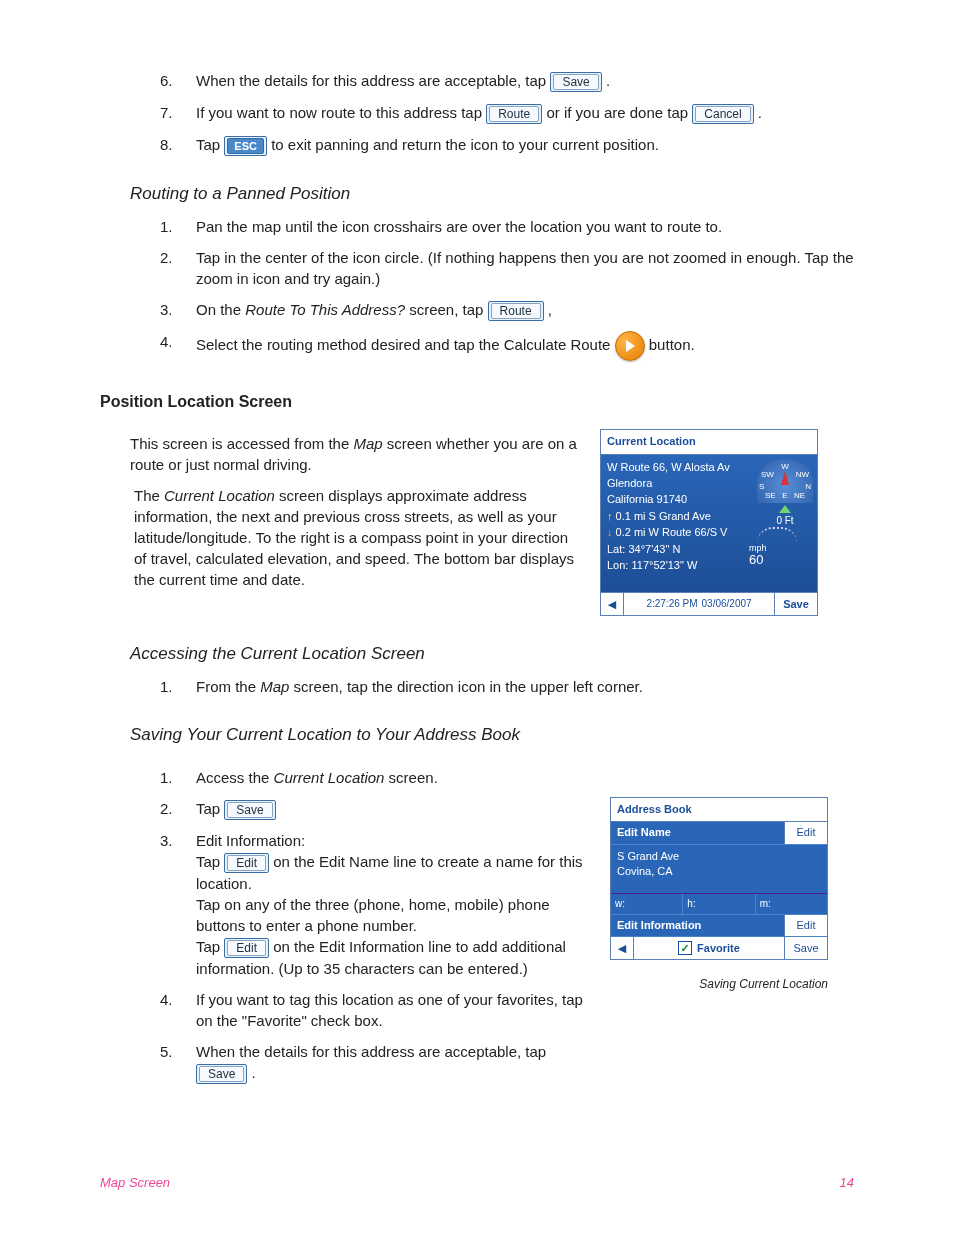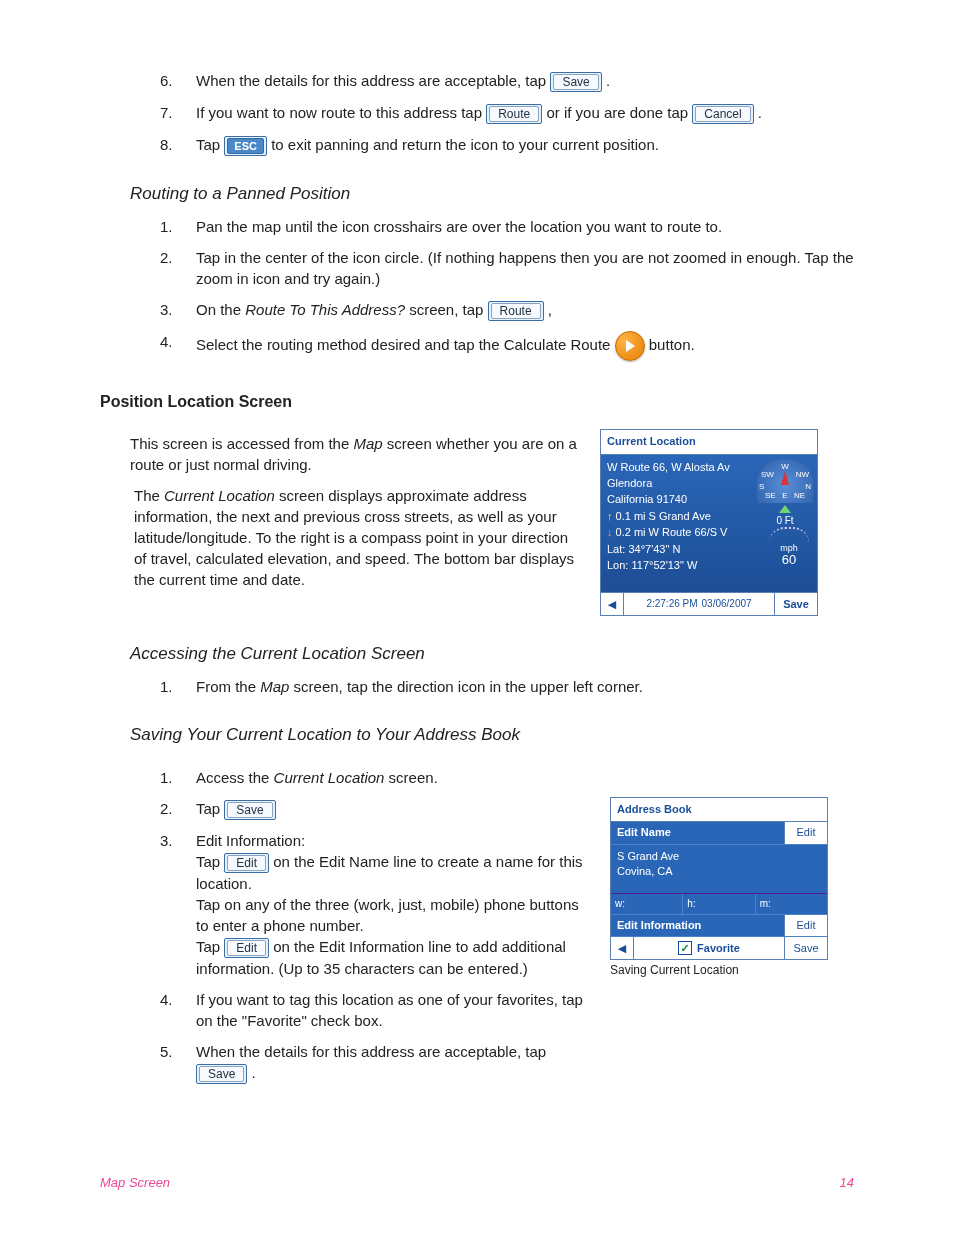--- a/index.html
+++ b/index.html
@@ -152,23 +152,23 @@
   }
   .shot-cl .elev .tri {
     width: 0; height: 0;
     border-left: 6px solid transparent;
     border-right: 6px solid transparent;
     border-bottom: 8px solid #6fd66f;
     margin: 0 auto 1px auto;
   }
   .shot-cl .speed {
     position: absolute;
-    right: 0; top: 72px;
+    right: 12px; top: 72px;
     width: 56px;
-    text-align: center;
+    text-align: left;
     font-size: 9px;
     line-height: 1;
   }
   .shot-cl .speed .gauge {
     width: 40px; height: 14px;
     margin: 0 auto 1px auto;
     border-top: 2px dotted #cce;
     border-radius: 20px 20px 0 0;
   }
   .shot-cl .bottombar {
@@ -294,23 +294,24 @@
   }
   .shot-ab .bottombar .save {
     width: 42px;
     display: flex;
     align-items: center;
     justify-content: center;
     color: #1a4d99;
     border-left: 1px solid #5a7fb5;
   }
   .caption {
-    text-align: left;
+    text-align: right;
+    font-style: italic;
     font-size: 12px;
-    margin-top: 2px;
+    margin-top: 16px;
   }
   em.ui { font-style: italic; }
 </style>
 </head>
 <body>
 
 <ol class="num">
   <li>
     <span class="n">6.</span>
     <span class="t">
@@ -471,21 +472,21 @@
         <span class="n">3.</span>
         <span class="t">
           <div>Edit Information:</div>
           <div>
             <span>Tap </span>
             <span class="btn-inline">
                 <span class="inner">Edit</span>
               </span>
             <span> on the Edit Name line to create a name for this location.</span>
           </div>
-          <div>Tap on any of the three (work, just, mobile) phone buttons to enter a phone number.</div>
+          <div>Tap on any of the three (phone, home, mobile) phone buttons to enter a phone number.</div>
           <div>
             <span>Tap </span>
             <span class="btn-inline">
                 <span class="inner">Edit</span>
               </span>
             <span> on the Edit Information line to add additional information.  (Up to 35 characters can be entered.)</span>
           </div>
         </span>
       </li>
       <li>

